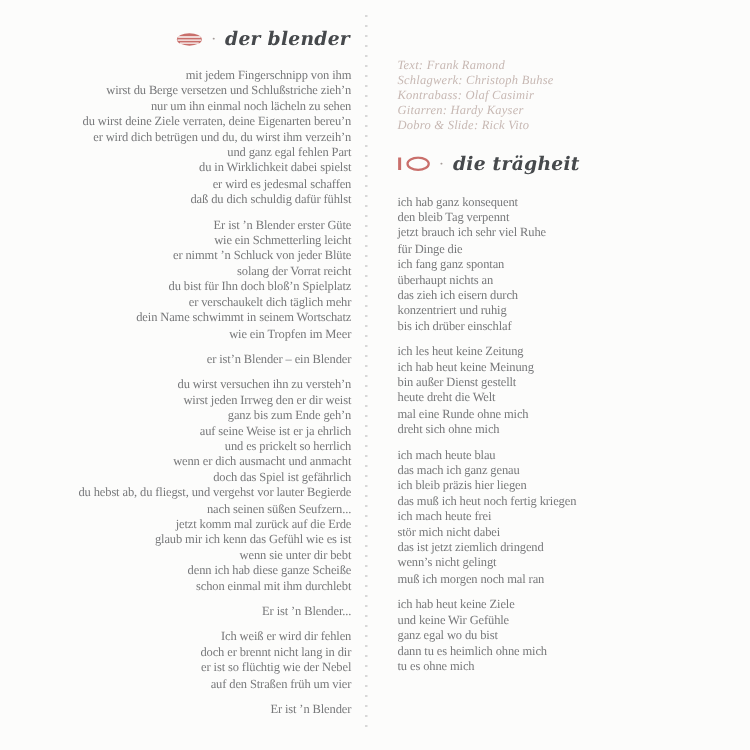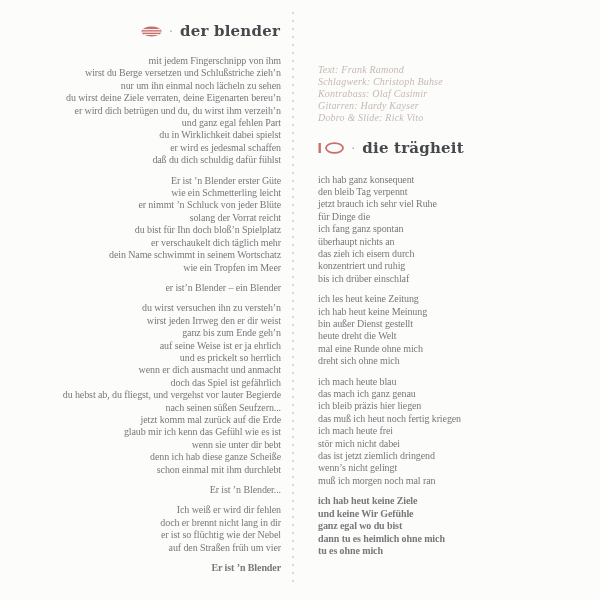--- a/index.html
+++ b/index.html
@@ -18,49 +18,49 @@
     position: absolute;
     left: 292px; top: 12px;
     width: 2px; height: 576px;
     background: repeating-linear-gradient(
       to bottom,
       var(--divider, #d8d8d8) 0 2px,
       transparent 2px 8px);
   }
   .col { position: absolute; }
   .col-left  { top: 22px; left: 0;     width: 281px; text-align: right; }
-  .col-right { top: 64px; left: 318px; width: 266px; text-align: left; }
+  .col-right { top: 47px; left: 318px; width: 266px; text-align: left; }
 
   .title-row {
     display: flex; align-items: center; gap: 7px;
   }
   .col-left  .title-row { justify-content: flex-end; margin-bottom: 15px; padding-right: 1px; }
   .col-right .title-row { justify-content: flex-start; margin: 15px 0 17px 0; }
 
   .title {
     font-family: "DejaVu Serif", serif;
     font-weight: bold;
     font-size: 15px;
     letter-spacing: 0.2px;
     color: var(--title, #46494c);
-    margin: 0; display: inline;
+    margin: 0; display: inline; font-style: italic;
   }
   .sep { color: #a39a97; font-size: 13px; line-height: 10px; }
 
   .icon { display: inline-flex; align-items: center; color: var(--accent, #c96f6b); }
 
   .lyrics .line {
     font-size: 10px;
     line-height: 12.4px;
     letter-spacing: -0.1px;
     color: var(--lyrics, #77787a);
     white-space: nowrap;
   }
   .stanza { margin-bottom: 8px; }
-  .stanza:last-child { margin-bottom: 0; font-weight: bold; }
+  .stanza:last-child { margin-bottom: 0; }
 
   .credits .line {
     font-style: italic;
     font-size: 10px;
     line-height: 11.9px;
     letter-spacing: 0.2px;
     color: var(--credits, #c7b8b3);
     white-space: nowrap;
   }
 </style>

